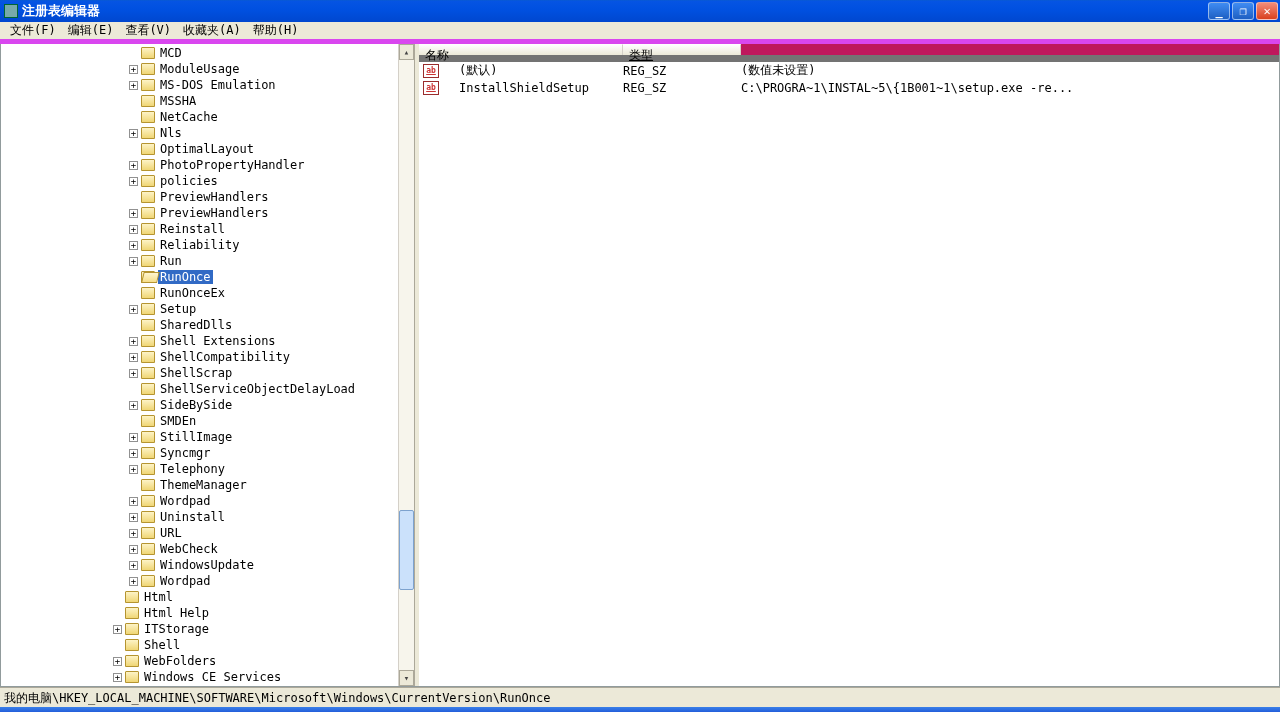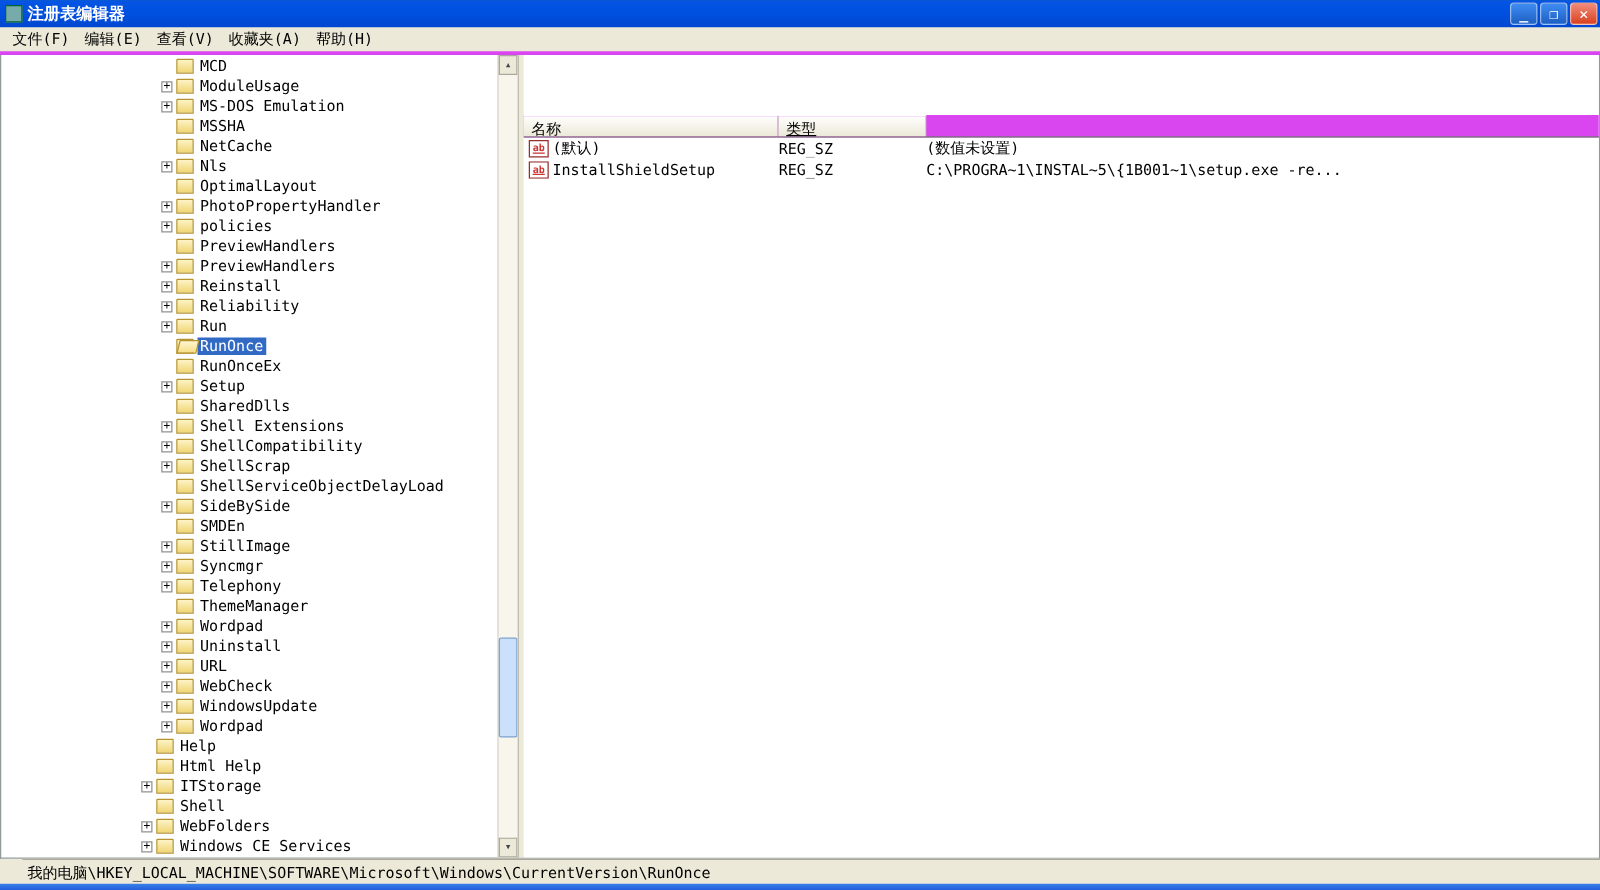--- a/index.html
+++ b/index.html
@@ -32,21 +32,21 @@
   display: flex; align-items: center; justify-content: center;
   color: #fff; font-weight: bold; font-size: 12px;
   border: 1px solid rgba(255,255,255,.5);
 }
 .wb-min, .wb-max { background: linear-gradient(#3f8cf3, #1e5fc2); }
 .wb-close { background: linear-gradient(#f18c7a, #d9411e); }
 
 .menubar {
   height: 22px;
   background: #ece9d8;
-  border-bottom: 3px solid #d946ef;
+  border-bottom: 5px solid #d946ef;
   display: flex;
   align-items: center;
   padding-left: 4px;
 }
 .menuitem { padding: 2px 6px; cursor: default; }
 
 .main {
   flex: 1;
   display: flex;
   background: #fff;
@@ -117,47 +117,45 @@
 .sb-btn { height: 16px; background: #ece9d8; border: 1px solid #aca899; display:flex;align-items:center;justify-content:center;font-size:9px;color:#444;}
 .sb-track { flex: 1; position: relative; background: #f7f5ec; }
 .sb-thumb { position: absolute; left:0; right:0; top: 450px; height: 80px; background: #cbe1fb; border: 1px solid #7da2ce; border-radius: 2px; }
 
 .splitter { width: 4px; background: #ece9d8; cursor: col-resize; }
 
 .listpane { flex: 1; display: flex; flex-direction: column; background: #fff; }
 .listheader {
   height: 18px;
   display: flex;
-  background: #d946ef;
-  border-bottom: 1px solid #737373;
-  margin-top: 48px;
+  background: #be185d;
+  border-bottom: 7px solid #737373;
 }
 .colhead {
   border-right: 1px solid #d4d0c8;
   padding: 2px 6px;
   background: linear-gradient(#fefefe, #ece9d8);
   border-top: 1px solid #fff;
 }
 .listbody { flex:1; }
 .listrow { height: 17px; display: flex; align-items: center; }
 .valicon {
-  width: 16px; height: 14px; margin: 0 3px 0 4px; flex:none;
+  width: 16px; height: 14px; margin: 0 20px 0 4px; flex:none;
   border: 1px solid #9a2c2c; background: #fff; position: relative;
   display: flex; align-items: center; justify-content: center;
   font-size: 8px; color: #c33; font-weight: bold; text-decoration: underline;
 }
 .listcell { overflow: hidden; text-overflow: ellipsis; white-space: nowrap; padding-right: 4px; }
 
 .statusbar {
   height: 20px;
   background: #ece9d8;
   border-top: 1px solid #aca899;
   padding: 2px 4px;
   font-size: 12px;
-  margin-left: 18px;
 }
 .taskbar { height: 5px; background: linear-gradient(#3a80e8, #245edb); }
 </style>
 </head>
 <body>
 
 <div class="titlebar">
   <div class="titlebar-icon"></div>
   <div class="titlebar-text">注册表编辑器</div>
   <div class="winbtns">
@@ -623,21 +621,21 @@
         <div class="treerow">
           <span class="guidecol"></span>
           <span class="guidecol"></span>
           <span class="guidecol"></span>
           <span class="guidecol"></span>
           <span class="guidecol"></span>
           <span class="guidecol"></span>
           <span class="guidecol"></span>
           <span class="exp-spacer"></span>
           <span class="folder"></span>
-          <span class="label">Help</span>
+          <span class="label">Html</span>
         </div>
         <div class="treerow">
           <span class="guidecol"></span>
           <span class="guidecol"></span>
           <span class="guidecol"></span>
           <span class="guidecol"></span>
           <span class="guidecol"></span>
           <span class="guidecol"></span>
           <span class="guidecol"></span>
           <span class="exp-spacer"></span>

